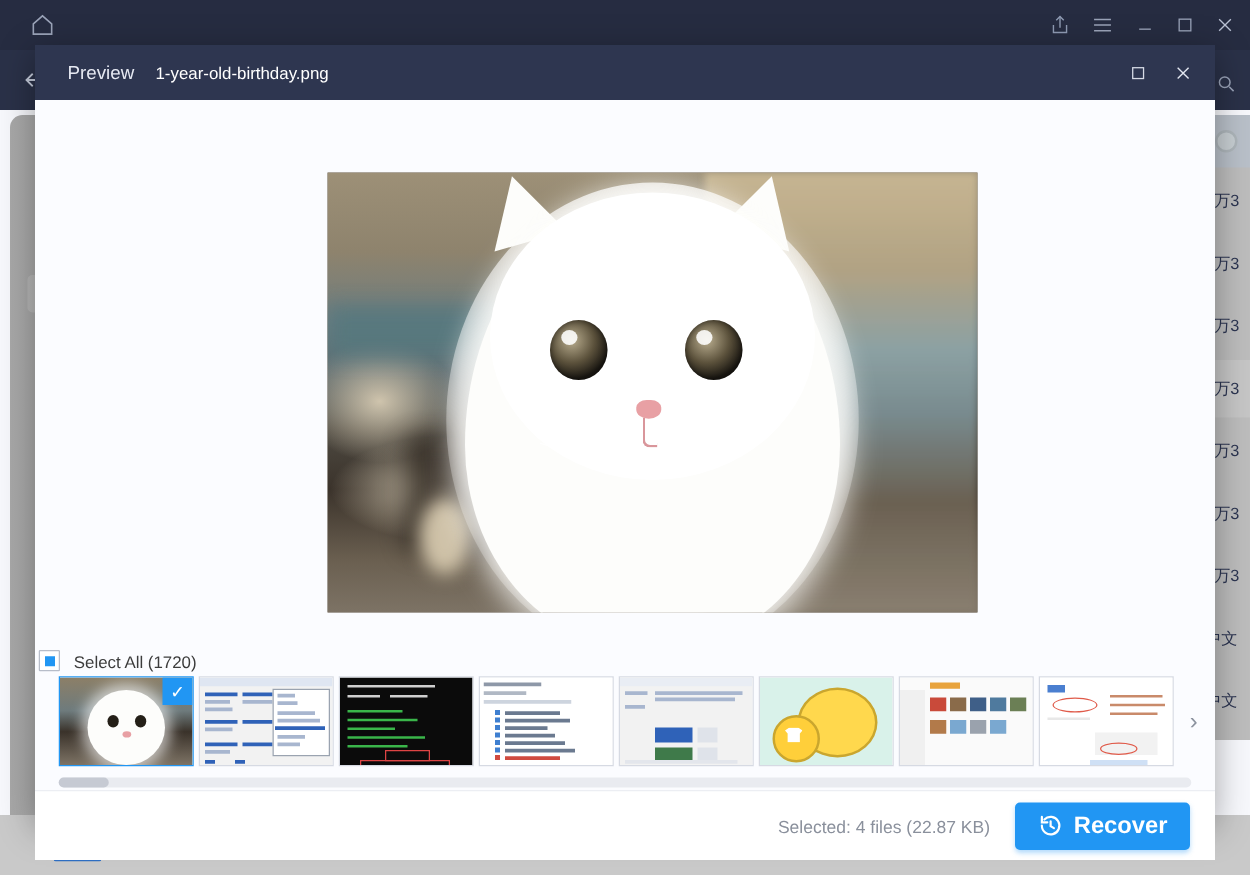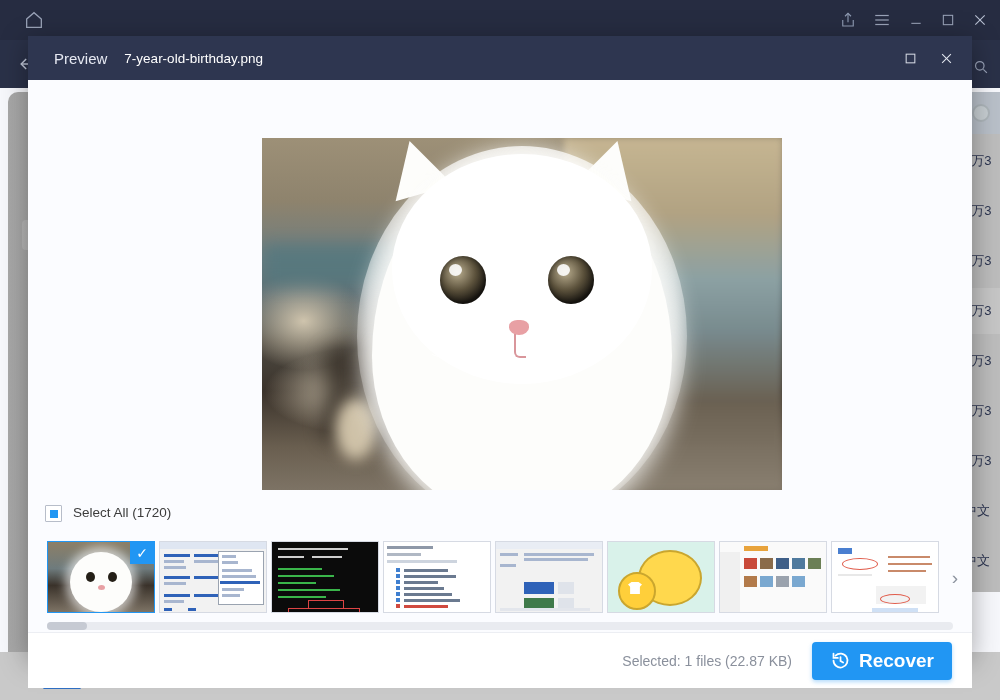--- a/index.html
+++ b/index.html
@@ -172,21 +172,21 @@
   .cat-nose{position:absolute;left:247px;top:182px;width:20px;height:15px;
     background:#e8a0a4;border-radius:50% 50% 60% 60%;}
   .cat-mouth{position:absolute;left:252px;top:196px;width:10px;height:22px;
     border-left:2px solid #d9969b;border-bottom:2px solid #d9969b;
     border-bottom-left-radius:6px;}
   .whisker{position:absolute;height:1px;background:rgba(255,255,255,.85);
     transform-origin:left center;}
 
   .select-row{
     position:absolute;left:0;top:469px;width:944px;height:32px;
-    display:flex;align-items:flex-start;padding-left:17px;box-sizing:border-box;
+    display:flex;align-items:flex-end;padding-left:3px;box-sizing:border-box;
   }
   .sel-check{
     width:15px;height:15px;border:1px solid #b7bdc9;background:#ffffff;
     display:flex;align-items:center;justify-content:center;border-radius:1px;
   }
   .sel-check i{display:block;width:8px;height:8px;background:#2196f3;}
   .sel-label{margin-left:11px;font-size:13.5px;color:#3c3c3c;}
 
   .thumbs{
     position:absolute;left:0;top:501px;width:944px;height:80px;
@@ -360,21 +360,21 @@
           <path d="M12 8v4l3 2"></path>
       </svg>
       <span>Recover</span>
     </div>
   </div>
 
   <div class="modal">
 
     <div class="modal-title">
       <span class="modal-title-label">Preview</span>
-      <span class="modal-title-file">7-year-old-birthday.png</span>
+      <span class="modal-title-file">1-year-old-birthday.png</span>
       <div class="modal-btns">
         <div class="modal-btn">
           <svg width="13" height="13" viewBox="0 0 24 24" fill="none" stroke="#d6dae5" stroke-width="1.9">
               <rect x="4" y="4" width="16" height="16"></rect>
             </svg>
         </div>
         <div class="modal-btn">
           <svg width="15" height="15" viewBox="0 0 24 24" stroke="#e2e6ef" stroke-width="1.8">
               <path d="M5 5L19 19"></path>
               <path d="M19 5L5 19"></path>
@@ -544,21 +544,21 @@
       </div>
 
       <div class="th-next">›</div>
     </div>
 
     <div class="hscroll">
         <i></i>
       </div>
 
     <div class="footer-bar">
-      <span class="sel-info">Selected: 1 files (22.87 KB)</span>
+      <span class="sel-info">Selected: 4 files (22.87 KB)</span>
       <div class="recover-btn">
         <svg width="21" height="21" viewBox="0 0 24 24" fill="none" stroke="#ffffff" stroke-width="2" stroke-linecap="round">
           <path d="M4 12a8 8 0 1 0 2.3-5.6"></path>
             <path d="M4 4v5h5"></path>
             <path d="M12 8v4.5l3 1.8"></path>
         </svg>
         <span>Recover</span>
       </div>
     </div>
 

